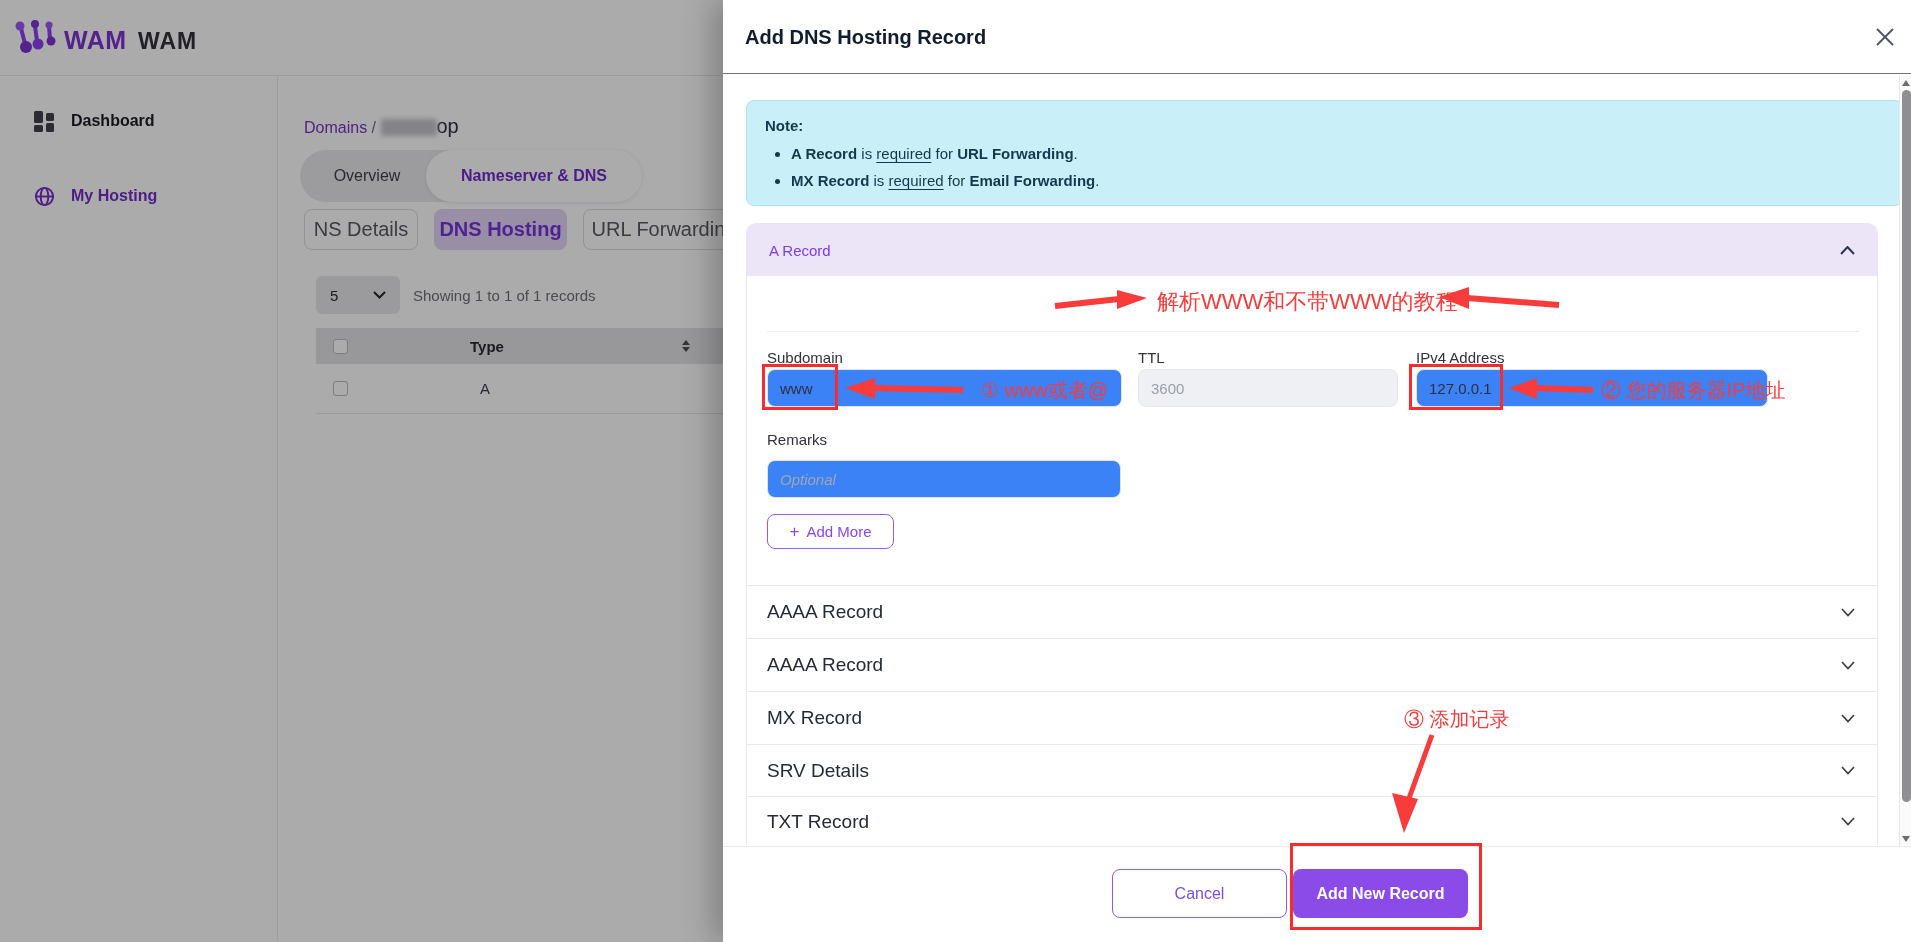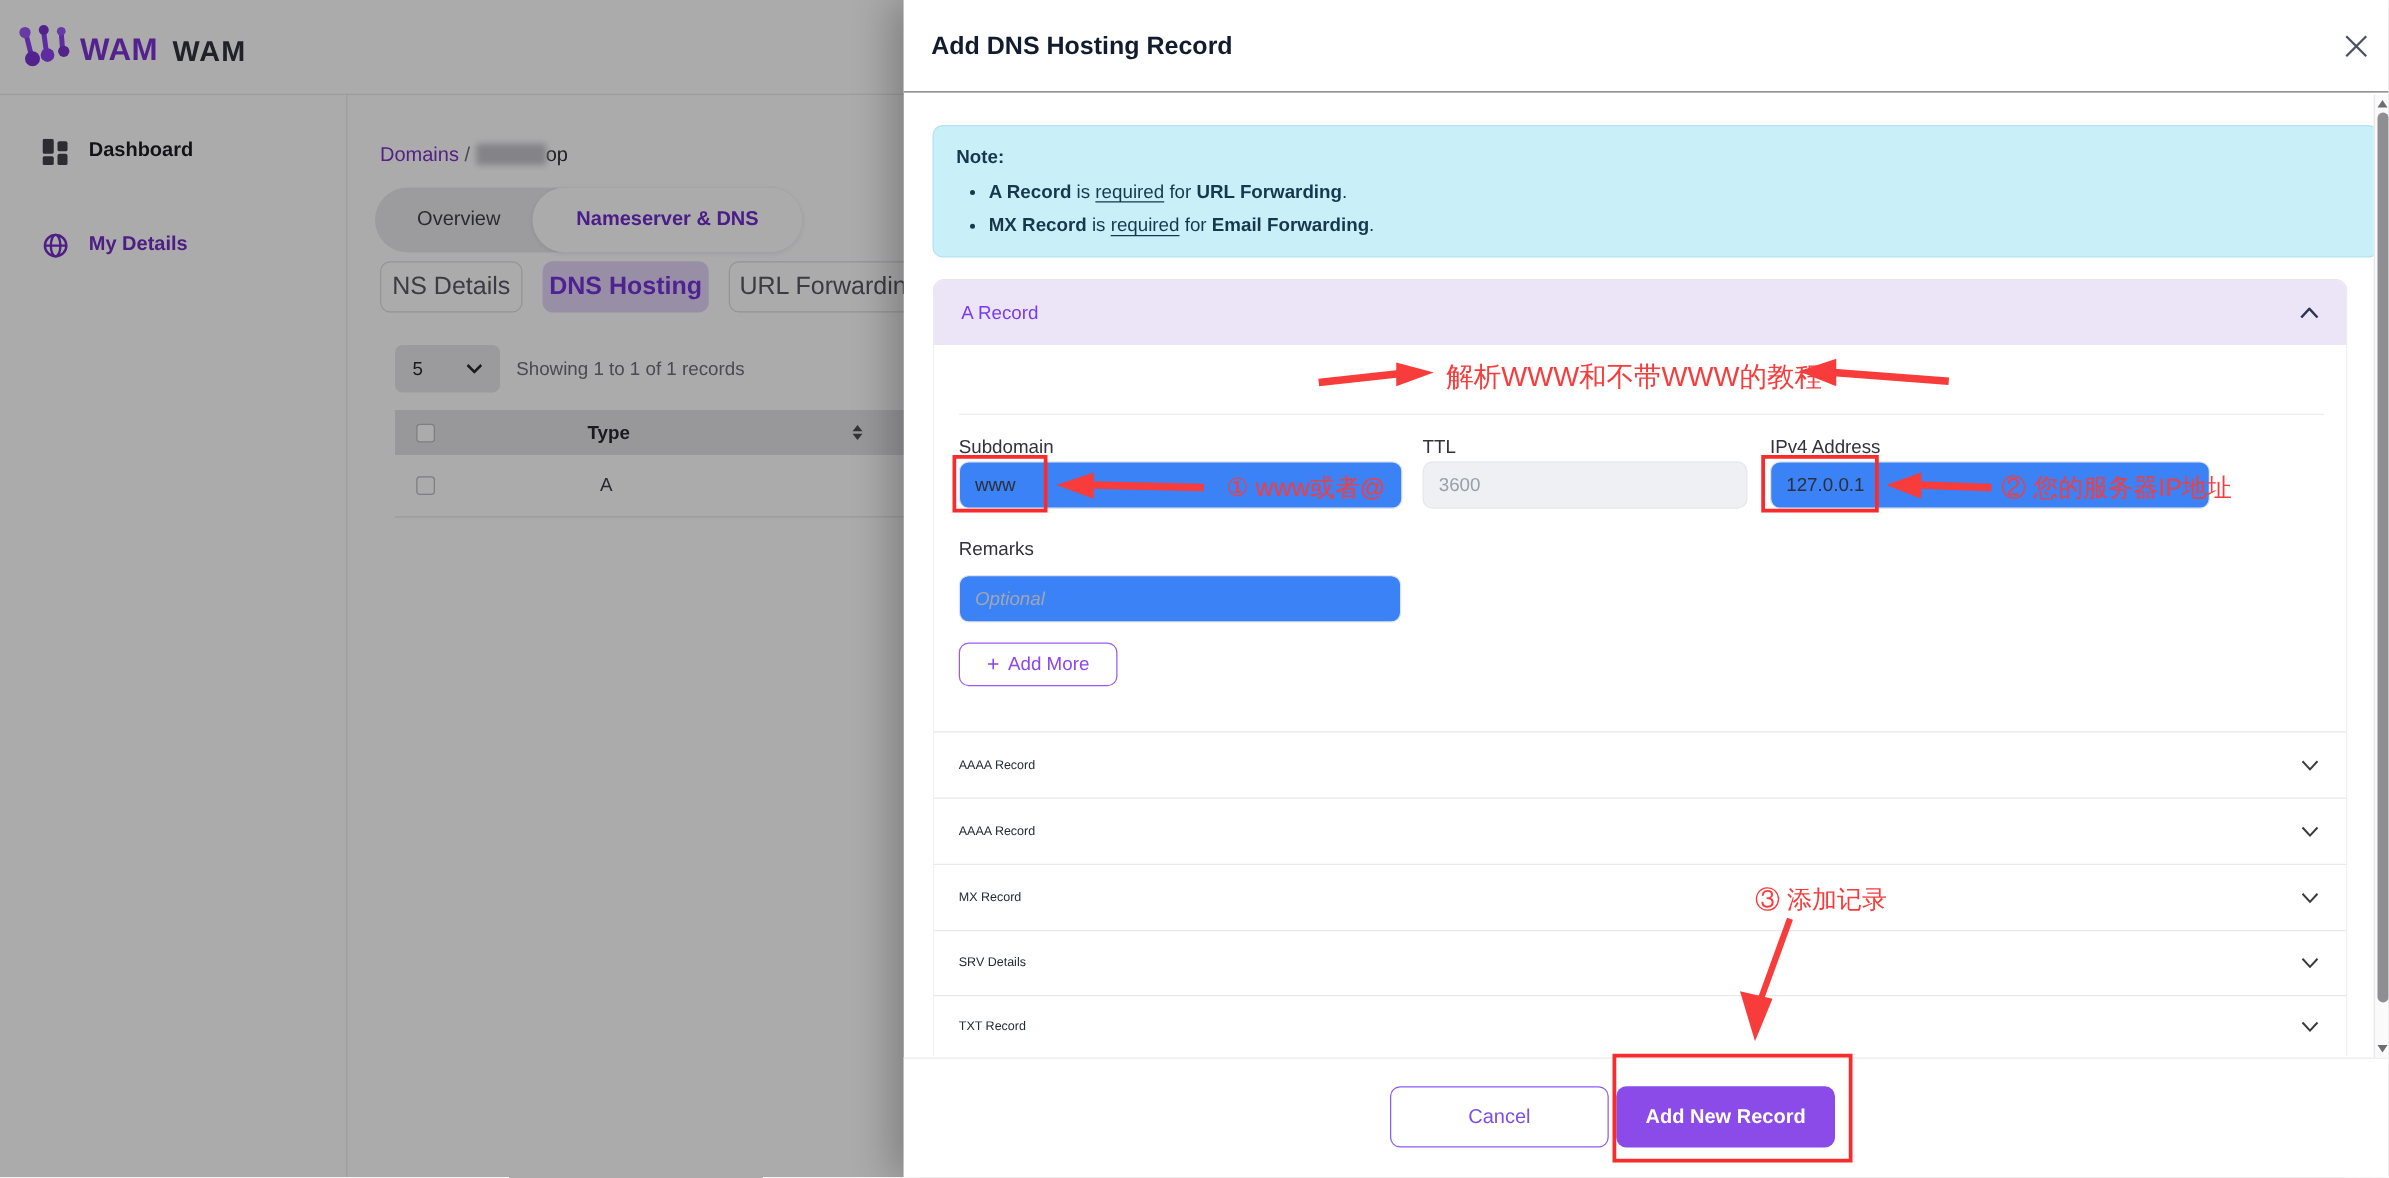--- a/index.html
+++ b/index.html
@@ -12,21 +12,21 @@
   #bg { position:absolute; inset:0; z-index:1; }
   .topbar { position:absolute; left:0; top:0; width:100%; height:76px; background:#fff; border-bottom:1px solid #e8e8ea; }
   .sidebar { position:absolute; left:0; top:76px; width:278px; height:866px; background:#fff; border-right:1px solid #e9e9ec; }
   .logo-purple { font-size:25px; font-weight:800; color:#7b2fd0; letter-spacing:.5px; }
   .logo-dark { font-size:23px; font-weight:700; color:#2e2e38; letter-spacing:1px; }
   .side-item { position:absolute; left:0; width:278px; height:40px; display:flex; align-items:center; gap:16px; padding-left:34px; cursor:pointer; }
   .side-label { font-size:16px; font-weight:700; }
   .bc-link { font-size:16px; color:#7a2fc2; }
   .bc-sep { font-size:16px; color:#6b6b74; }
   .bc-mask { display:inline-block; width:56px; height:17px; background:#c3c3c8; border-radius:2px; filter:blur(2.5px); vertical-align:-3px; }
-  .bc-cur { font-size:16px; color:#2b2b33; }
+  .bc-cur { font-size:20px; color:#2b2b33; }
   .tabgroup { position:absolute; left:300px; top:150px; width:342px; height:52px; background:#e9e9eb; border-radius:26px; }
   .tab { position:absolute; top:0; height:52px; display:flex; align-items:center; justify-content:center; font-size:16px; color:#3c3c46; cursor:pointer; }
   .tab.active { background:#fff; border-radius:26px; color:#6d28c9; font-weight:700; box-shadow:0 1px 4px rgba(40,20,80,.10); }
   .subtab { position:absolute; top:209px; height:41px; border-radius:8px; display:flex; align-items:center; justify-content:center; font-size:20px; color:#55555e; background:#fff; border:1px solid #dcdce1; cursor:pointer; }
   .subtab.active { background:#e3d5f8; border-color:#e3d5f8; color:#7430d8; font-weight:700; }
   .pagesize { position:absolute; left:316px; top:276px; width:84px; height:38px; background:#e7e7ea; border-radius:6px; display:flex; align-items:center; justify-content:space-between; padding:0 14px; cursor:pointer; }
   .pagesize span { font-size:15px; color:#23232b; }
   .summary { position:absolute; left:413px; top:287px; font-size:15px; color:#6d6d75; }
   .thead { position:absolute; left:316px; top:328px; width:520px; height:36px; background:#e3e3e6; display:flex; align-items:center; }
   .trow { position:absolute; left:316px; top:364px; width:520px; height:50px; background:#fff; border-bottom:1px solid #e5e5e8; display:flex; align-items:center; }
@@ -57,21 +57,21 @@
   .rec-header { position:absolute; left:0; top:0; right:0; height:52px; background:#ece5f8; border-radius:9px 9px 0 0; display:flex; align-items:center; justify-content:space-between; padding:0 22px; cursor:pointer; }
   .rec-title { font-size:15px; color:#7a3cf0; }
   .rec-content { position:absolute; left:0; top:52px; right:0; height:309px; background:#fff; }
   .divider { position:absolute; left:20px; right:18px; height:1px; background:#ededef; }
   .flabel { position:absolute; font-size:15px; color:#32313c; }
   .finput { position:absolute; height:38px; border:1px solid #e1e3e8; border-radius:8px; font-size:15px; color:#2f2f3a; padding:0 12px; font-family:"Liberation Sans",sans-serif; background:#3b82f6; }
   .finput:disabled { background:#eef0f3; color:#98a0ac; border-color:#e5e7eb; }
   .finput::placeholder { color:#a0a6b0; }
   .addmore { position:absolute; left:20px; top:238px; width:127px; height:35px; border:1.5px solid #9a5cf0; border-radius:8px; background:#fff; color:#8b46ee; font-size:15px; display:flex; align-items:center; justify-content:center; gap:7px; cursor:pointer; }
   .acc-row { position:absolute; left:0; right:0; border-top:1px solid #e9e9ec; background:#fff; display:flex; align-items:center; justify-content:space-between; padding:0 22px 0 20px; cursor:pointer; }
-  .acc-label { font-size:10px; color:#242b36;text-align:right; }
+  .acc-label { font-size:19px; color:#242b36;text-align:right; }
 
   .m-footer { position:absolute; left:0; top:846px; width:100%; height:96px; background:#fff; border-top:1px solid #ececee; }
   .btn-cancel { position:absolute; left:389px; top:22px; width:175px; height:49px; border:1px solid #8b5cf6; border-radius:8px; background:#fff; color:#7c4dea; font-size:16px; cursor:pointer; font-family:"Liberation Sans",sans-serif; }
   .btn-submit { position:absolute; left:570px; top:22px; width:175px; height:49px; border:none; border-radius:8px; background:#8a4be8; color:#fff; font-size:16px; font-weight:700; cursor:pointer; font-family:"Liberation Sans",sans-serif; }
 
   
   .sb-track { position:absolute; left:1176px; top:76px; width:12px; height:770px; background:#fafafa; border-left:1px solid #e8e8ea; }
   .sb-thumb { position:absolute; left:1.5px; top:14px; width:9px; height:712px; background:#8f8f93; border-radius:5px; cursor:pointer; }
   .sb-arrow { position:absolute; left:2px; width:0; height:0; border-left:4px solid transparent; border-right:4px solid transparent; cursor:pointer; }
   .sb-up { top:4px; border-bottom:6px solid #6d6d72; }
@@ -113,21 +113,21 @@
           <rect x="12" y="12" width="8" height="9" rx="1.5" fill="#3f3f46"></rect>
         </svg>
         <span class="side-label" style="color:#17181f;">Dashboard</span>
       </div>
       <div class="side-item" style="top:100px;">
         <svg width="21" height="21" viewBox="0 0 22 22">
           <circle cx="11" cy="11" r="9" fill="none" stroke="#7229c4" stroke-width="2"></circle>
           <ellipse cx="11" cy="11" rx="4" ry="9" fill="none" stroke="#7229c4" stroke-width="2"></ellipse>
           <line x1="2" y1="11" x2="20" y2="11" stroke="#7229c4" stroke-width="2"></line>
         </svg>
-        <span class="side-label" style="color:#7229c4;">My Details</span>
+        <span class="side-label" style="color:#7229c4;">My Hosting</span>
       </div>
 
     </div>
 
     <div class="abs" style="left:304px;top:115px;">
       <span class="bc-link">Domains</span>
       <span class="bc-sep">/</span>
       <span class="bc-mask"></span><span class="bc-cur">op</span>
     </div>
 

